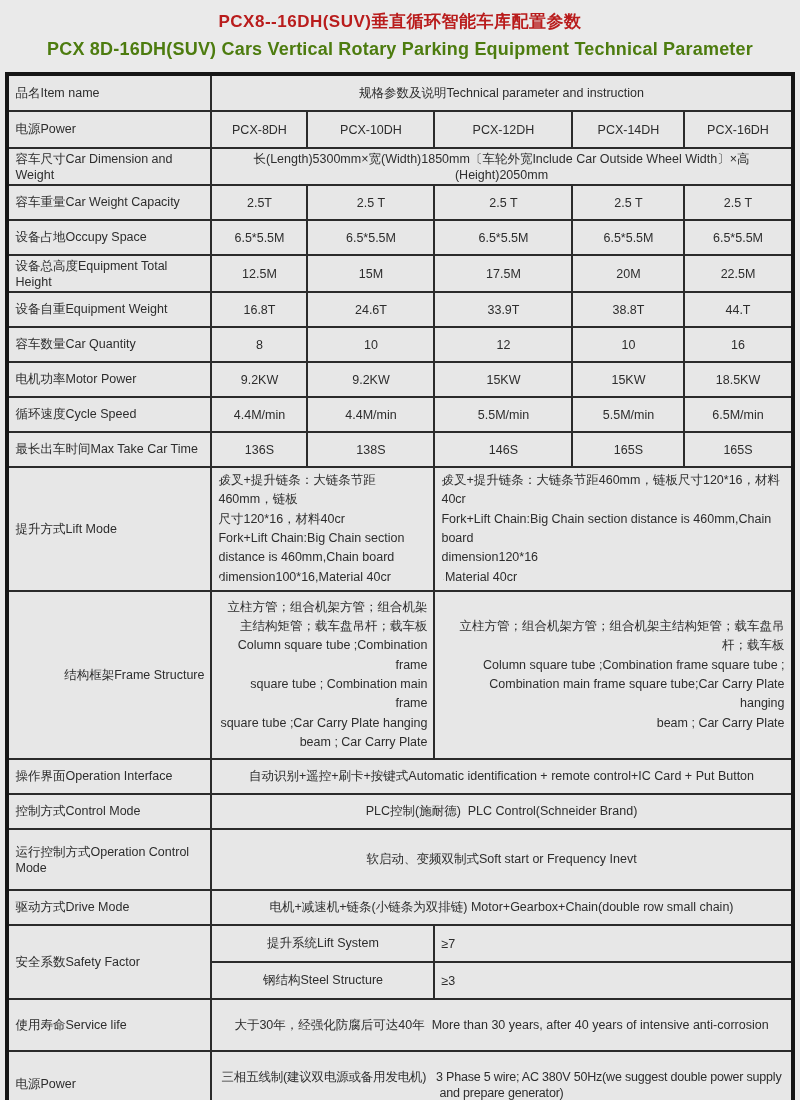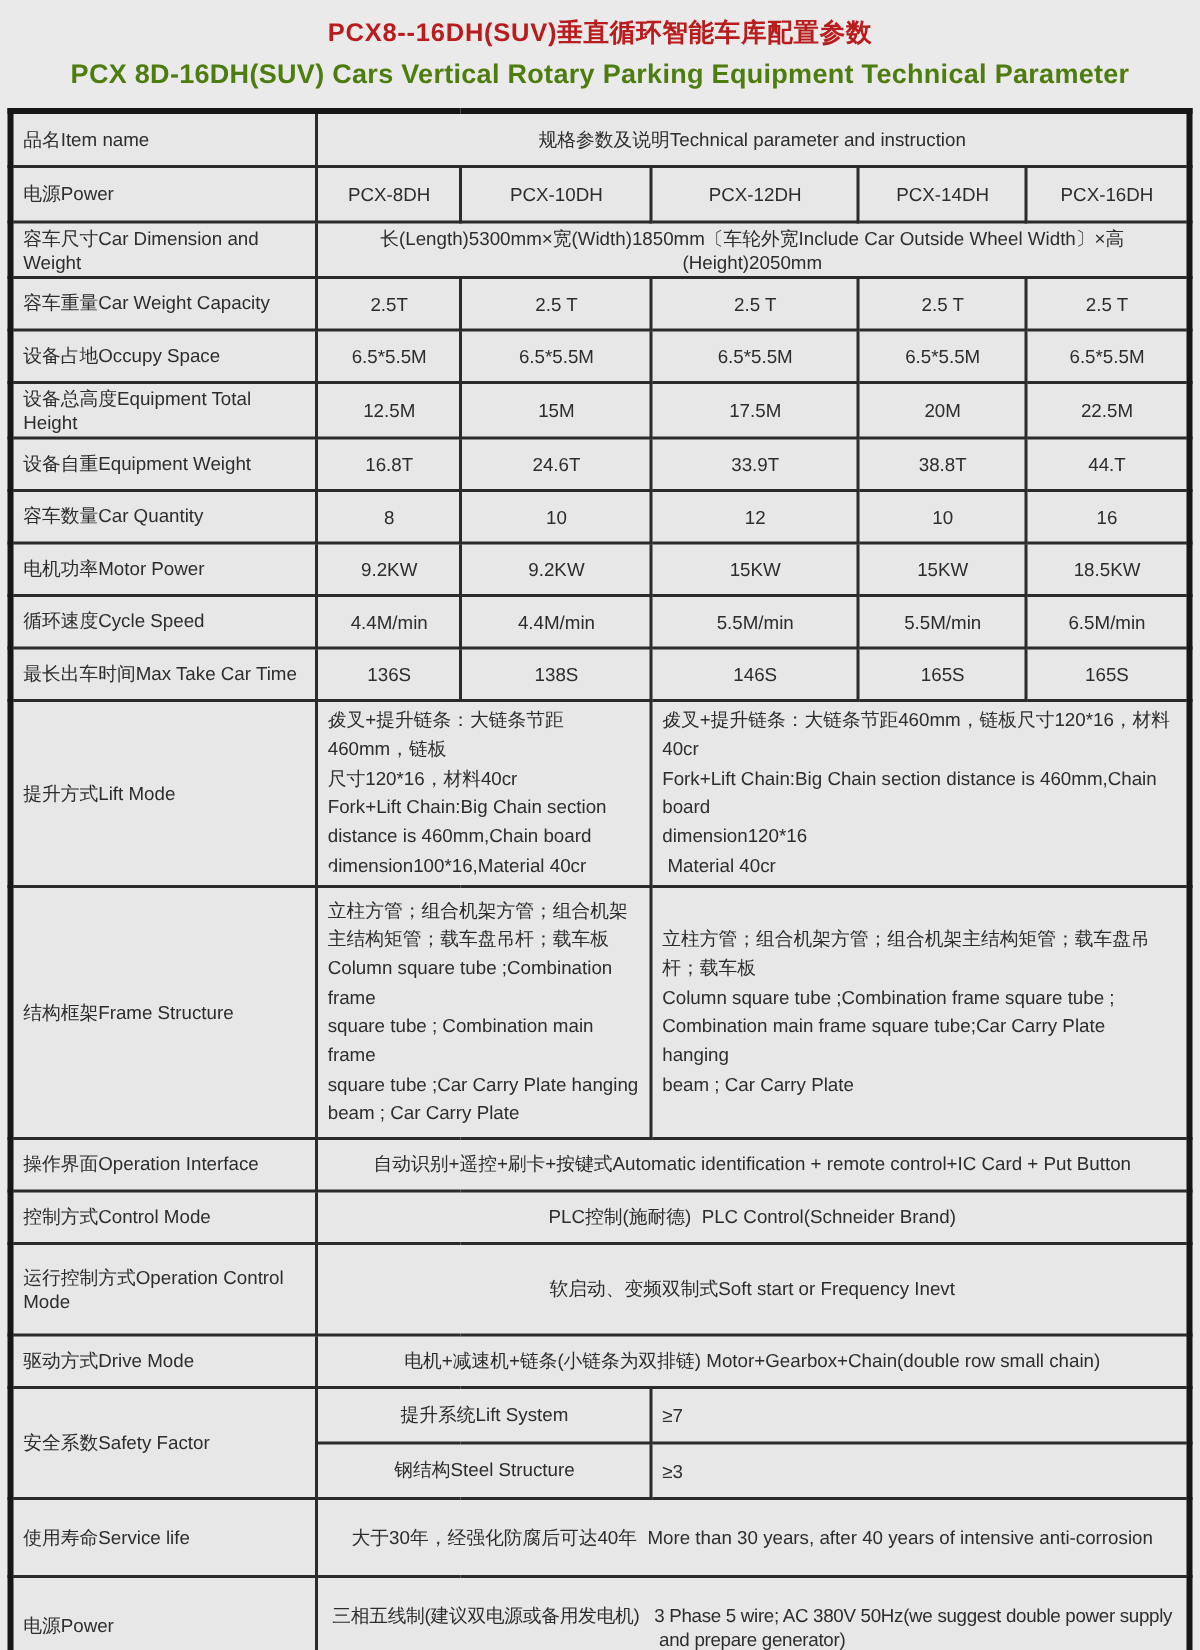--- a/index.html
+++ b/index.html
@@ -36,21 +36,21 @@
     padding:8px 10px;
     line-height:1.55;
     white-space:pre-line;
     vertical-align:middle;
     border-radius:31px;
   }
   td.subval{text-align:left;padding-left:12px;}
   td.small-val{font-size:10.8px;text-align:center;letter-spacing:-0.2px;}
   
   .h30 td{height:30px;margin-left:32px;} .h31 td{height:31px;} .h29 td{height:29px;}
-  .h118 td{height:118px;} .h162 td{height:162px;}
+  .h118 td{height:118px;} .h162 td{height:162px;text-align:right;}
   .h52 td{height:55px;} .h33 td{height:31px;}
   .h46 td{height:46px;} .h60 td{height:60px;}
 </style>
 </head>
 <body>
 
 <div class="page">
 
   <div class="titles">
     <div class="title-zh">PCX8--16DH(SUV)垂直循环智能车库配置参数</div>

